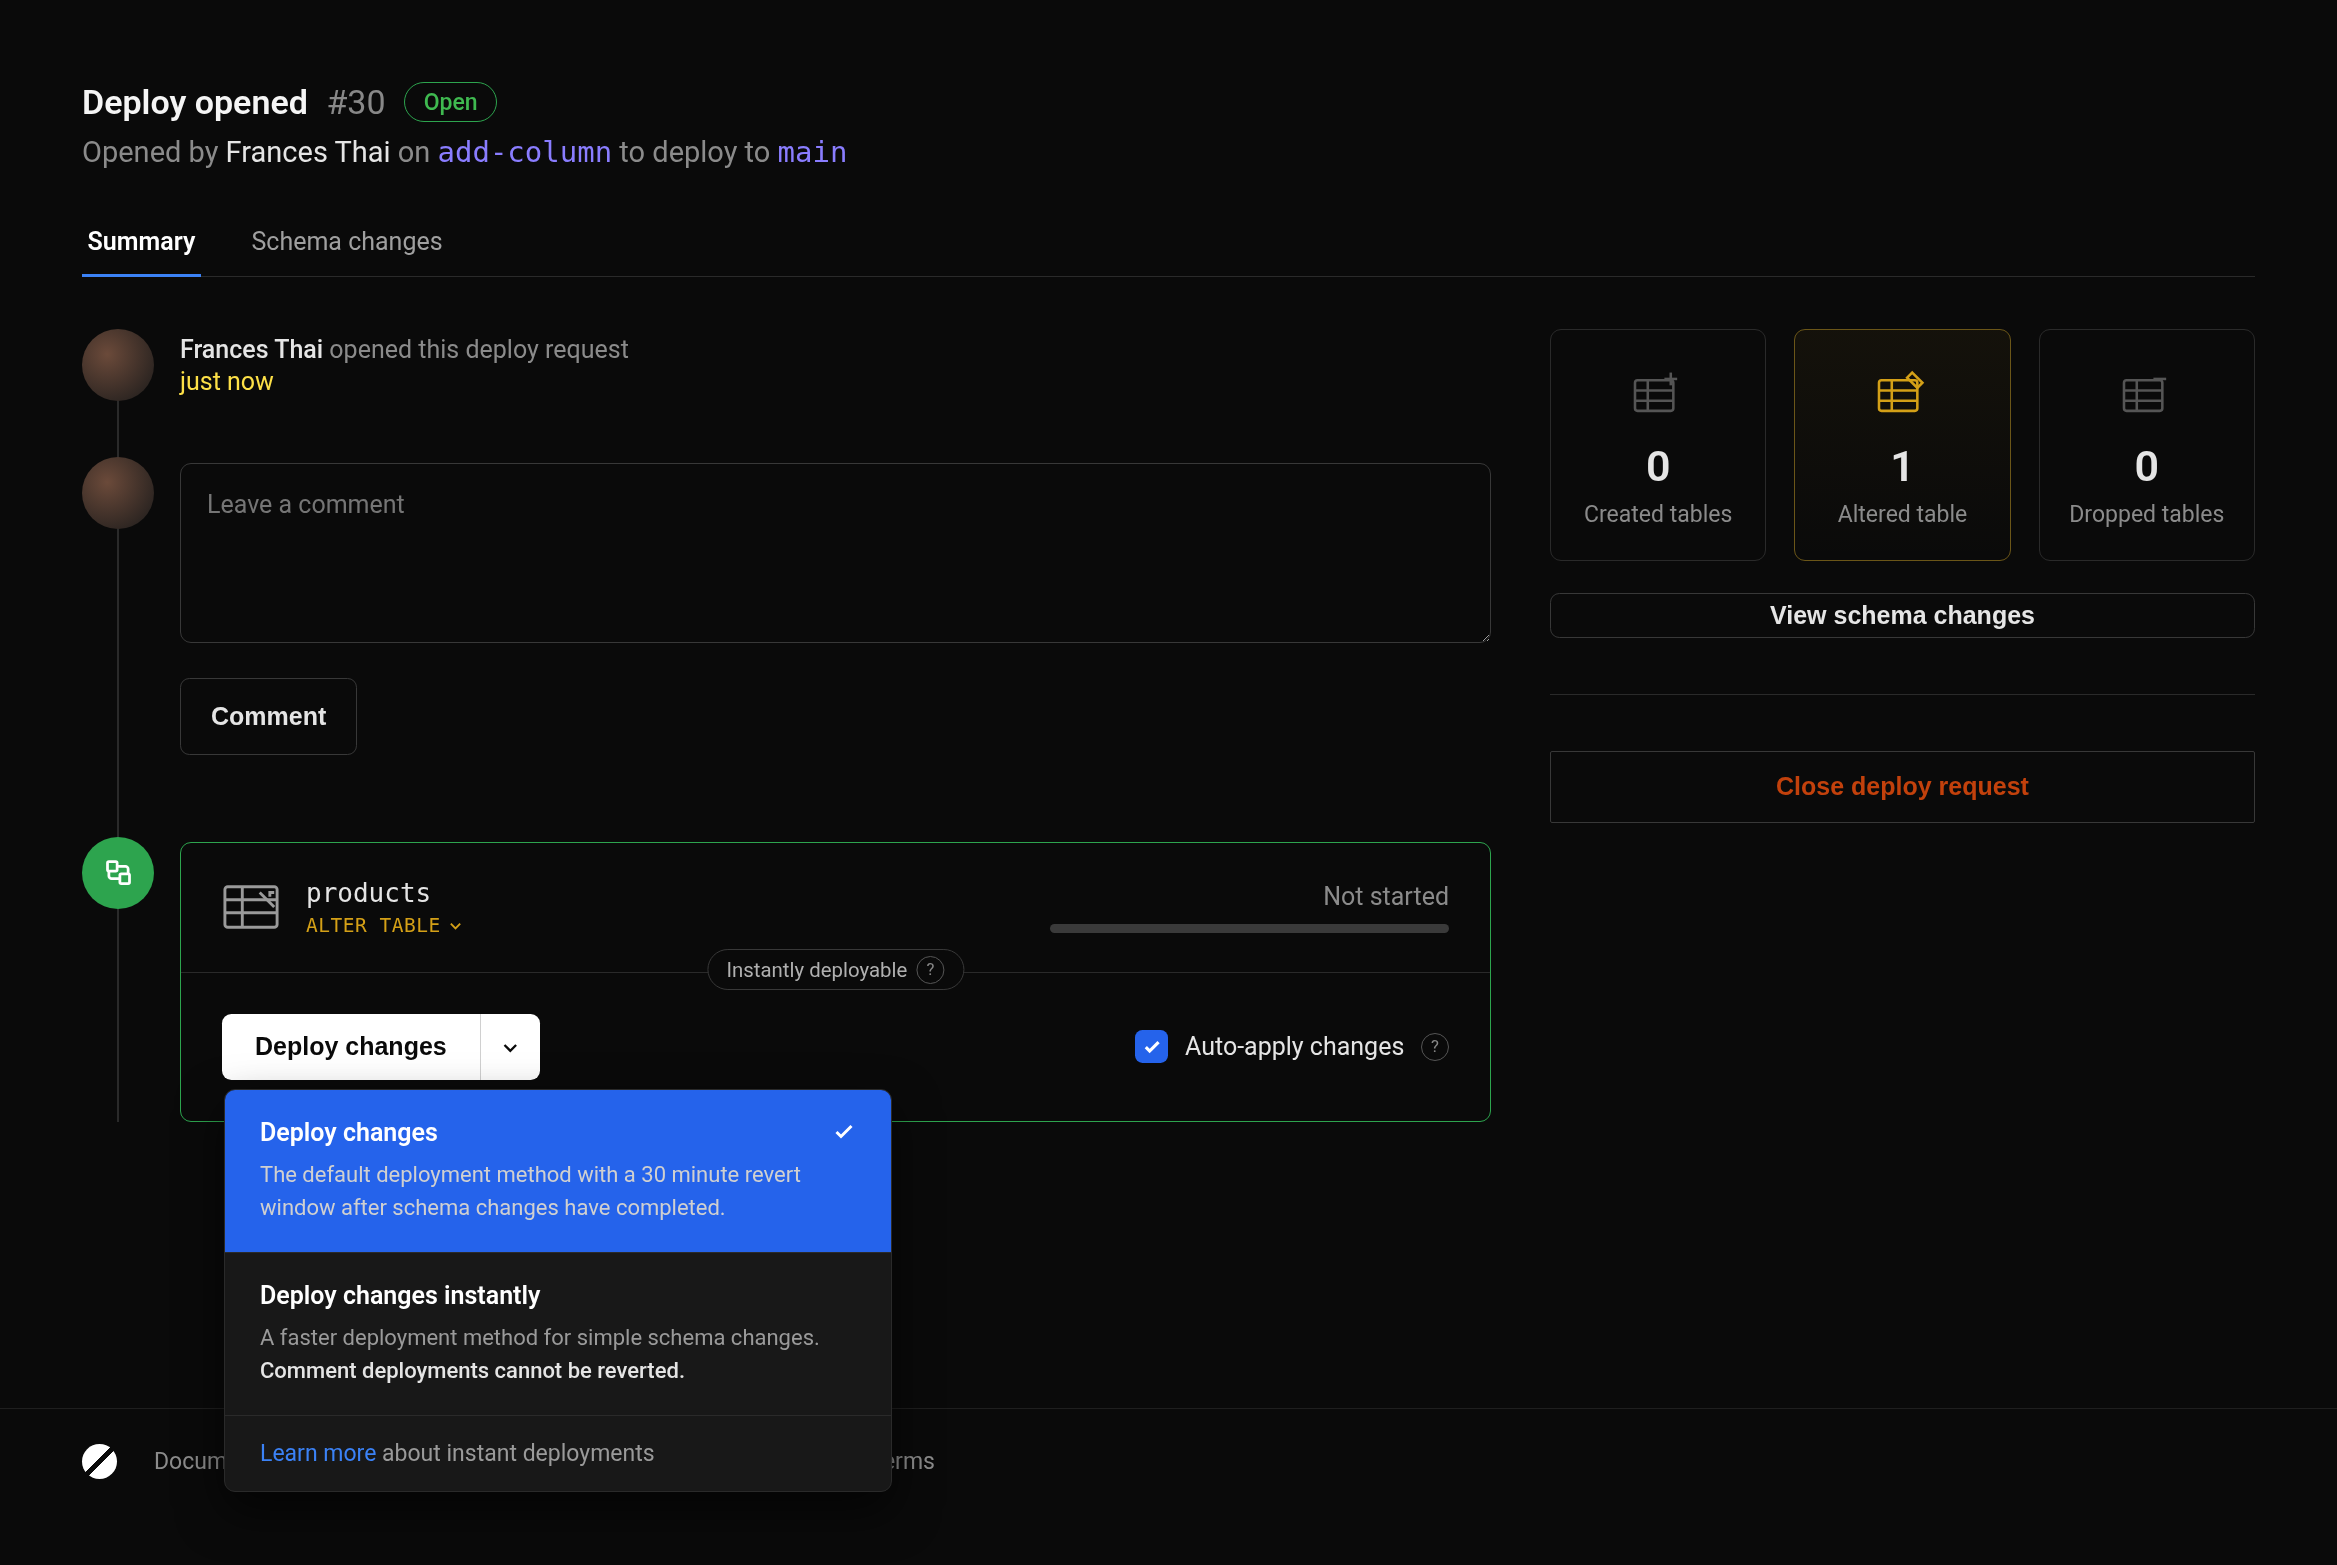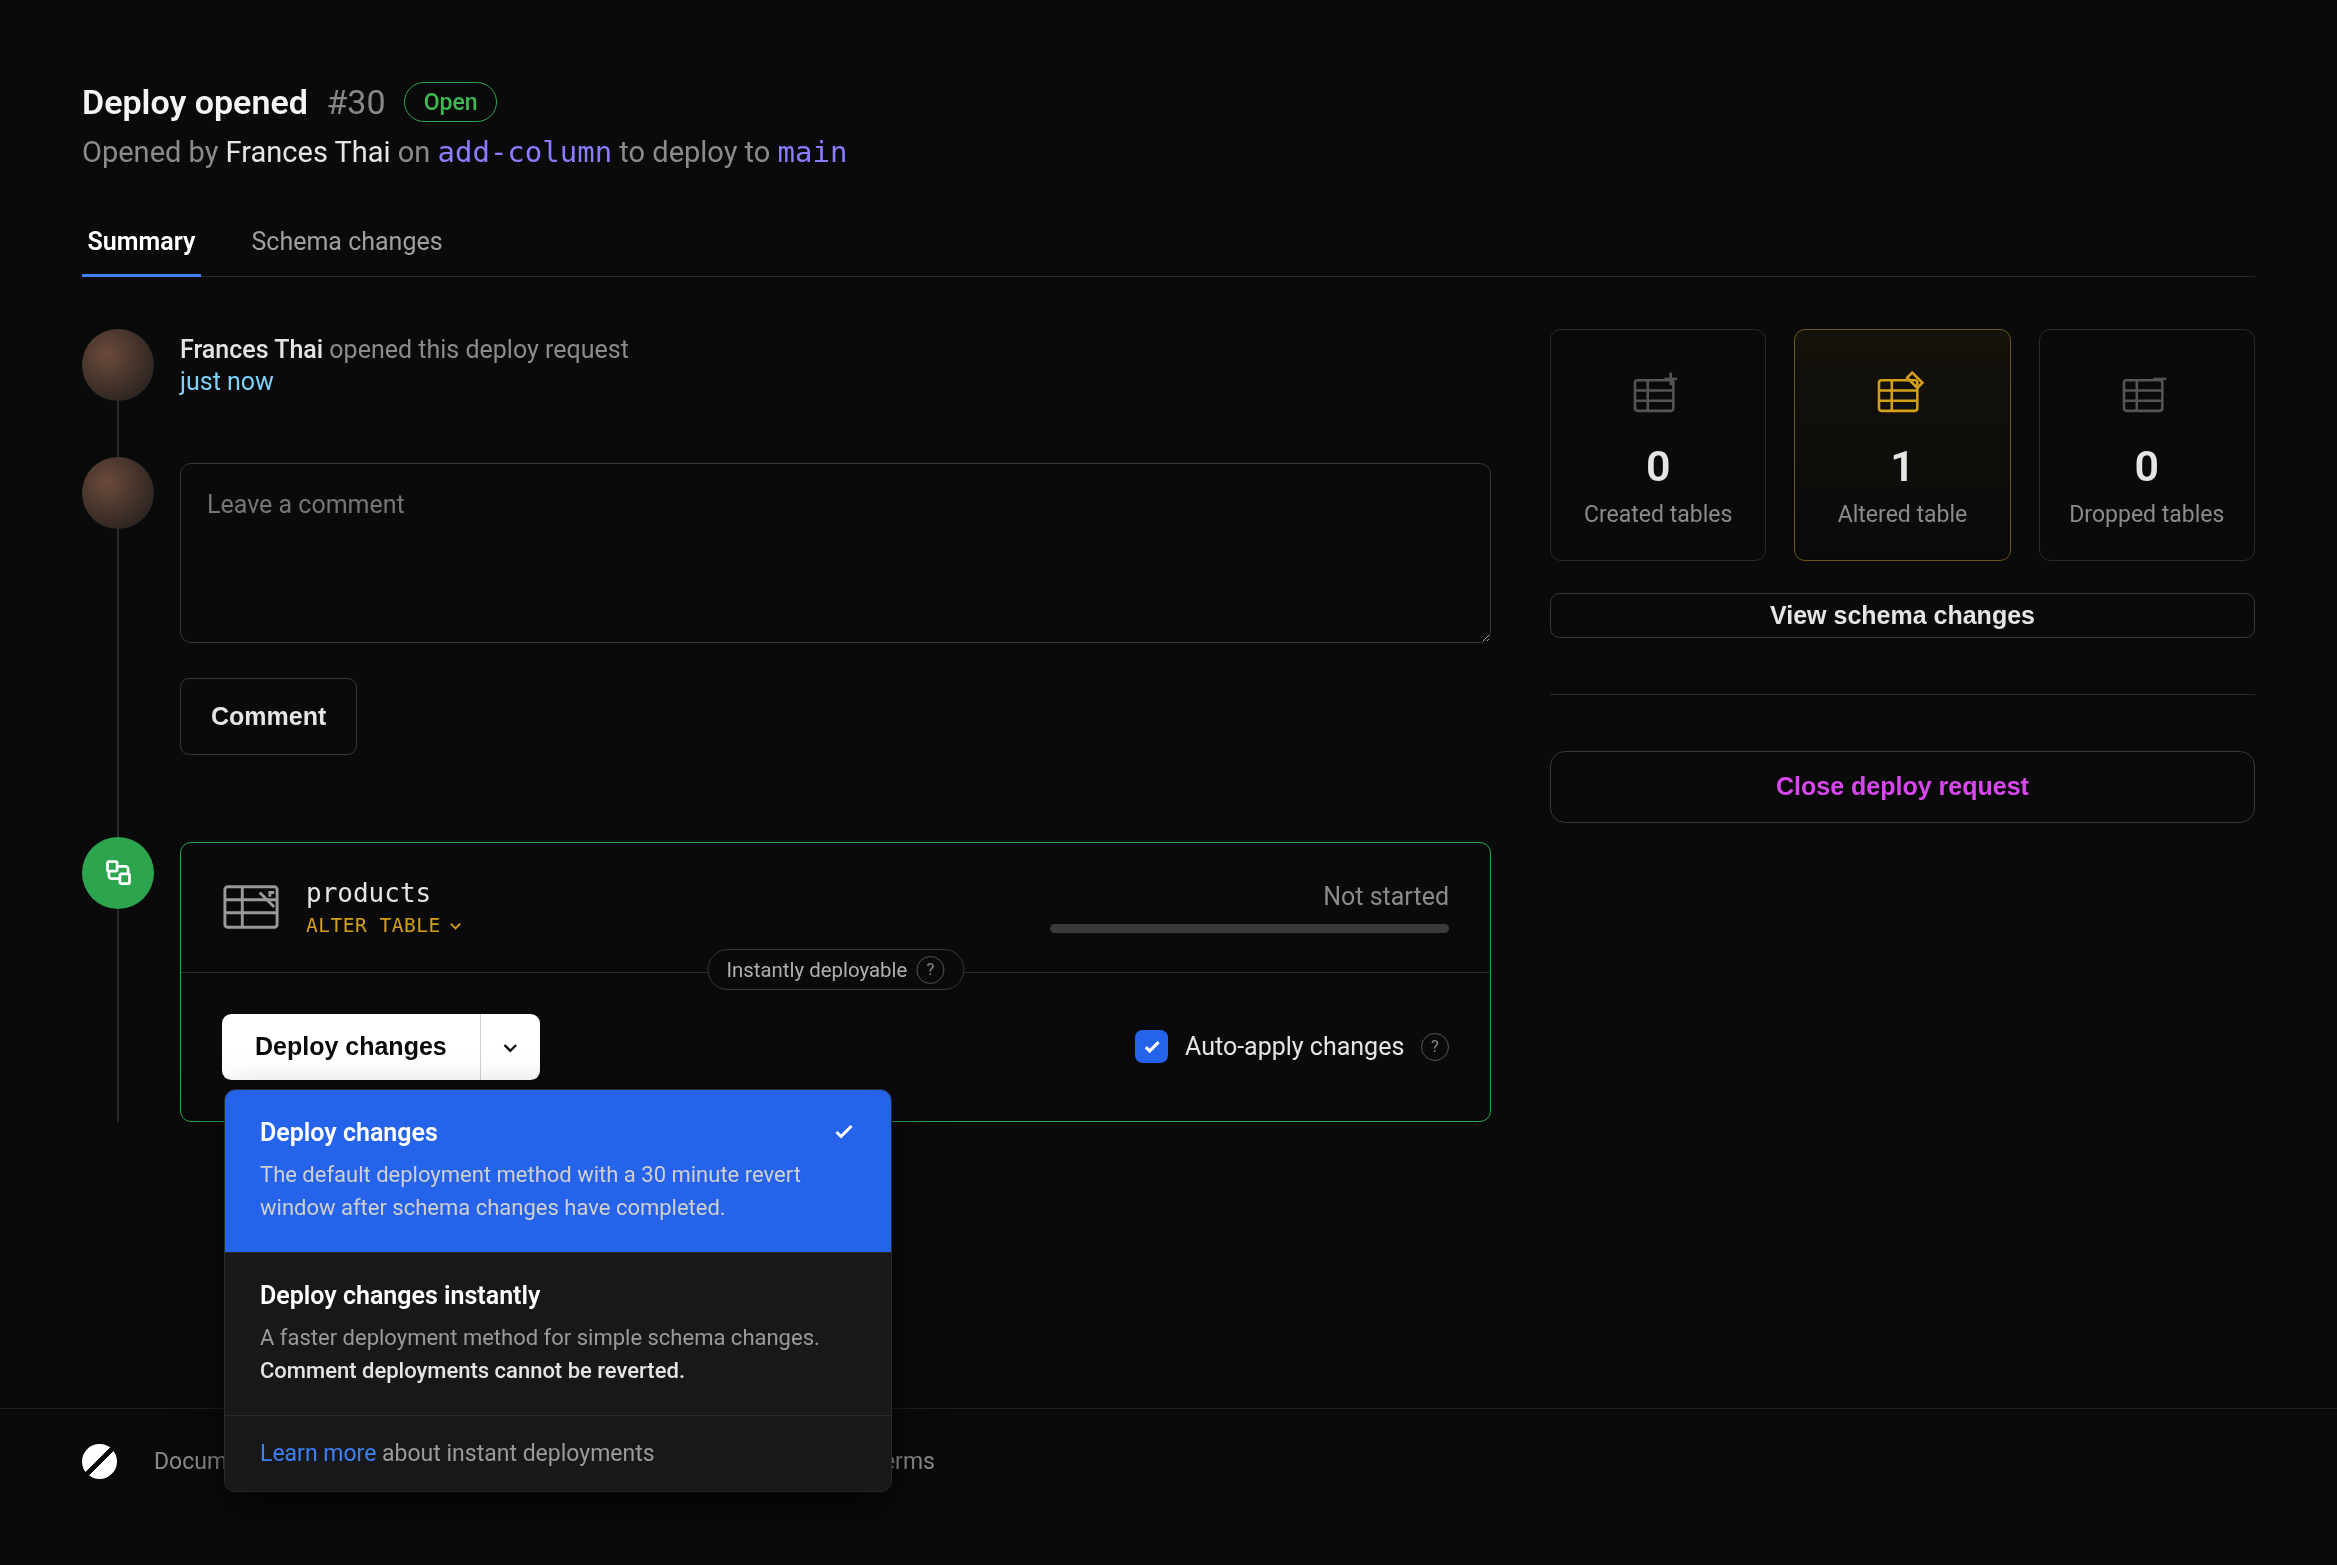--- a/index.html
+++ b/index.html
@@ -128,21 +128,21 @@
   flex: 1;
   padding-top: 5.6px;
 }
 .event-title {
   font-size: 25px;
   color: #8b8b8b;
 }
 .event-title strong { color: #e5e5e5; font-weight: 500; }
 .event-time {
   font-size: 25px;
-  color: #7dd3fc;
+  color: #fde047;
   margin-top: 3.7px;
 }
 
 .comment-block {
   margin-top: 56px;
 }
 .comment-input {
   width: 100%;
   min-height: 180px;
   background: #0a0a0a;
@@ -387,22 +387,22 @@
 .divider {
   border: none;
   border-top: 1.4px solid #2a2a2a;
   margin: 56px 0;
 }
 .close-btn {
   width: 100%;
   padding: 20.4px;
   background: #0a0a0a;
   border: 1.4px solid #383838;
-  border-radius: 15px;
-  color: #d946ef;
+  border-radius: 2px;
+  color: #c2410c;
   font-size: 25px;
   font-weight: 600;
   cursor: pointer;
 }
 
 .footer {
   position: absolute;
   left: 0; right: 0;
   top: 1408px;
   border-top: 1.4px solid #1f1f1f;

